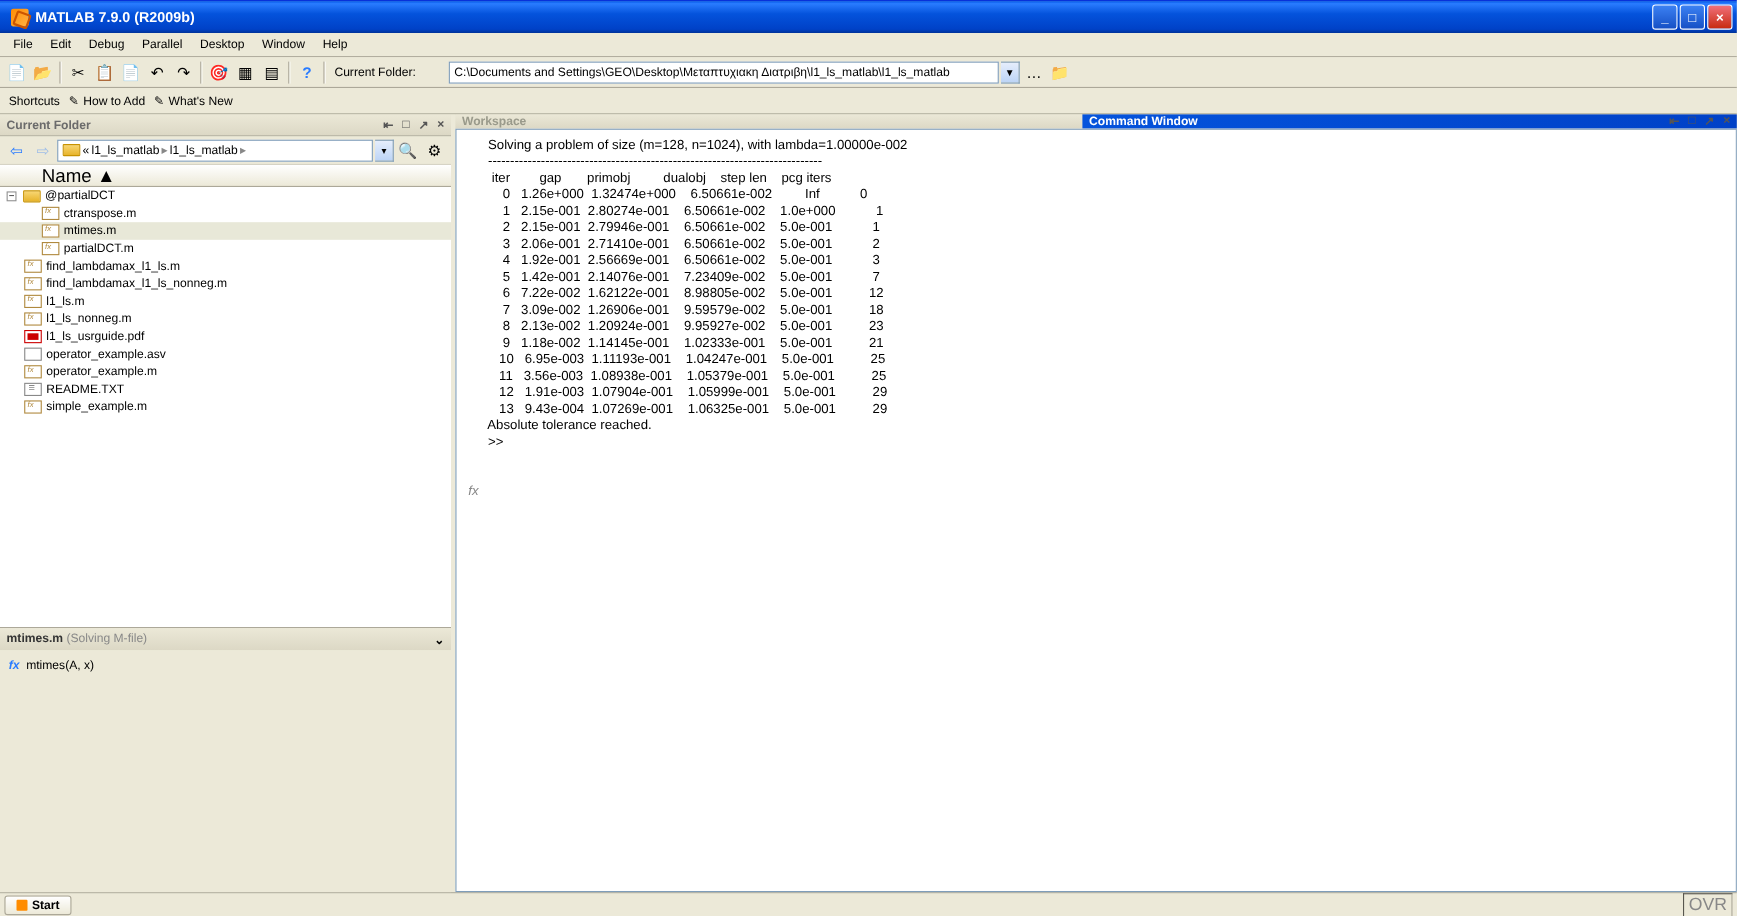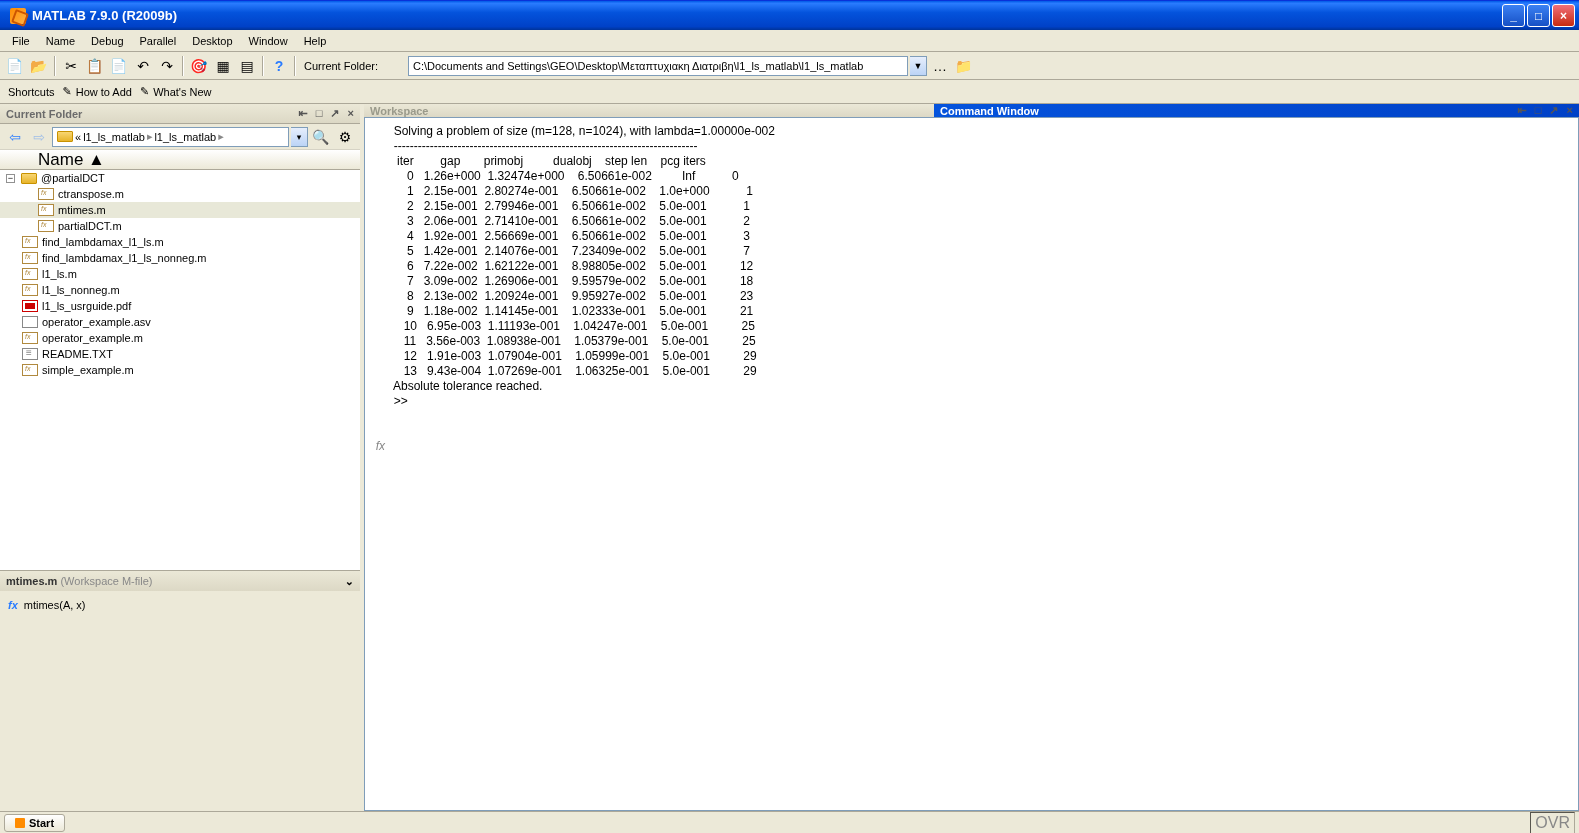--- a/index.html
+++ b/index.html
@@ -16,21 +16,21 @@
 .menubar .item { padding: 2px 8px; cursor: default; }
 .toolbar { height: 28px; background: #ece9d8; display: flex; align-items: center; padding: 0 4px; border-bottom: 1px solid #aca899; gap: 2px; }
 .tbtn { width: 22px; height: 22px; display: flex; align-items: center; justify-content: center; font-size: 14px; border: 1px solid transparent; }
 .tsep { width: 2px; height: 20px; border-left: 1px solid #aca899; border-right: 1px solid #fff; margin: 0 2px; }
 .cf-label { font-size: 11px; margin: 0 4px; }
 .cf-input { flex: none; width: 500px; height: 20px; font-size: 11px; padding: 0 4px; border: 1px solid #7f9db9; background: #fff; margin-left: 24px; }
 .cf-dd { width: 17px; height: 20px; background: linear-gradient(#e6eefc,#bcd4f6); border: 1px solid #7f9db9; border-left: none; font-size: 9px; display: flex; align-items: center; justify-content: center; }
 .shortcuts { height: 24px; background: #ece9d8; display: flex; align-items: center; padding: 0 8px; font-size: 11px; gap: 8px; border-bottom: 1px solid #aca899; }
 .shortcuts .link { display: flex; align-items: center; gap: 4px; }
 .content { display: flex; height: calc(100% - 30px - 22px - 28px - 24px - 22px); }
-.left-pane { width: 364px; display: flex; flex-direction: column; border-right: 4px solid #ece9d8; }
+.left-pane { width: 414px; display: flex; flex-direction: column; border-right: 4px solid #ece9d8; }
 .pane-title { height: 20px; background: linear-gradient(to bottom,#ebe8d7,#dcd8c5); padding: 0 6px; display: flex; align-items: center; font-size: 11px; font-weight: bold; color: #6b6b6b; border-bottom: 1px solid #aca899; justify-content: space-between; }
 .pane-ctrls { display: flex; gap: 8px; font-weight: normal; color: #555; font-size: 11px; }
 .pane-ctrl { cursor: default; font-weight: bold; }
 .nav-row { height: 26px; background: #ece9d8; display: flex; align-items: center; padding: 0 4px; gap: 2px; border-bottom: 1px solid #d6d3c5; }
 .col-header { height: 20px; background: linear-gradient(to bottom,#fff,#ece9d8); border-bottom: 1px solid #aca899; display: flex; align-items: flex-start; padding: 0 24px; font-size: 17px; }
 .file-tree { flex: 1; background: #fff; overflow: auto; font-size: 11px; }
 .tree-row { display: flex; align-items: center; height: 16px; padding-left: 6px; gap: 4px; white-space: nowrap; }
 .tree-row.sel { background: #e8e8d8; }
 .tree-row .exp { width: 9px; height: 9px; border: 1px solid #919191; background: #fff; font-size: 9px; line-height: 7px; text-align: center; color: #000; margin-right: 2px; }
 .tree-row .spacer { width: 12px; display: inline-block; }
@@ -70,21 +70,21 @@
   <span class="title">MATLAB  7.9.0 (R2009b)</span>
   <div class="winbtns">
     <div class="winbtn min">_</div>
     <div class="winbtn max">□</div>
     <div class="winbtn close">×</div>
   </div>
 </div>
 
 <div class="menubar">
   <div class="item">File</div>
-  <div class="item">Name</div>
+  <div class="item">Edit</div>
   <div class="item">Debug</div>
   <div class="item">Parallel</div>
   <div class="item">Desktop</div>
   <div class="item">Window</div>
   <div class="item">Help</div>
 </div>
 
 <div class="toolbar">
   <div class="tbtn">📄</div>
   <div class="tbtn">📂</div>
@@ -215,21 +215,21 @@
           <span>README.TXT</span>
         </div>
         <div class="tree-row">
           <span class="spacer"></span>
           <span class="ficon mfile"></span>
           <span>simple_example.m</span>
         </div>
       </div>
     <div class="details">
       <div class="details-hdr">
-        <span><span class="fn">mtimes.m</span> <span class="type">(Workspace M-file)</span></span>
+        <span><span class="fn">mtimes.m</span> <span class="type">(Solving M-file)</span></span>
         <span style="font-weight:bold;">⌄</span>
       </div>
       <div class="details-body">
         <span style="color:#2a7cff;font-weight:bold;font-style:italic;">fx</span>
         <span>mtimes(A, x)</span>
       </div>
     </div>
   </div>
 
   <div class="right-pane">

